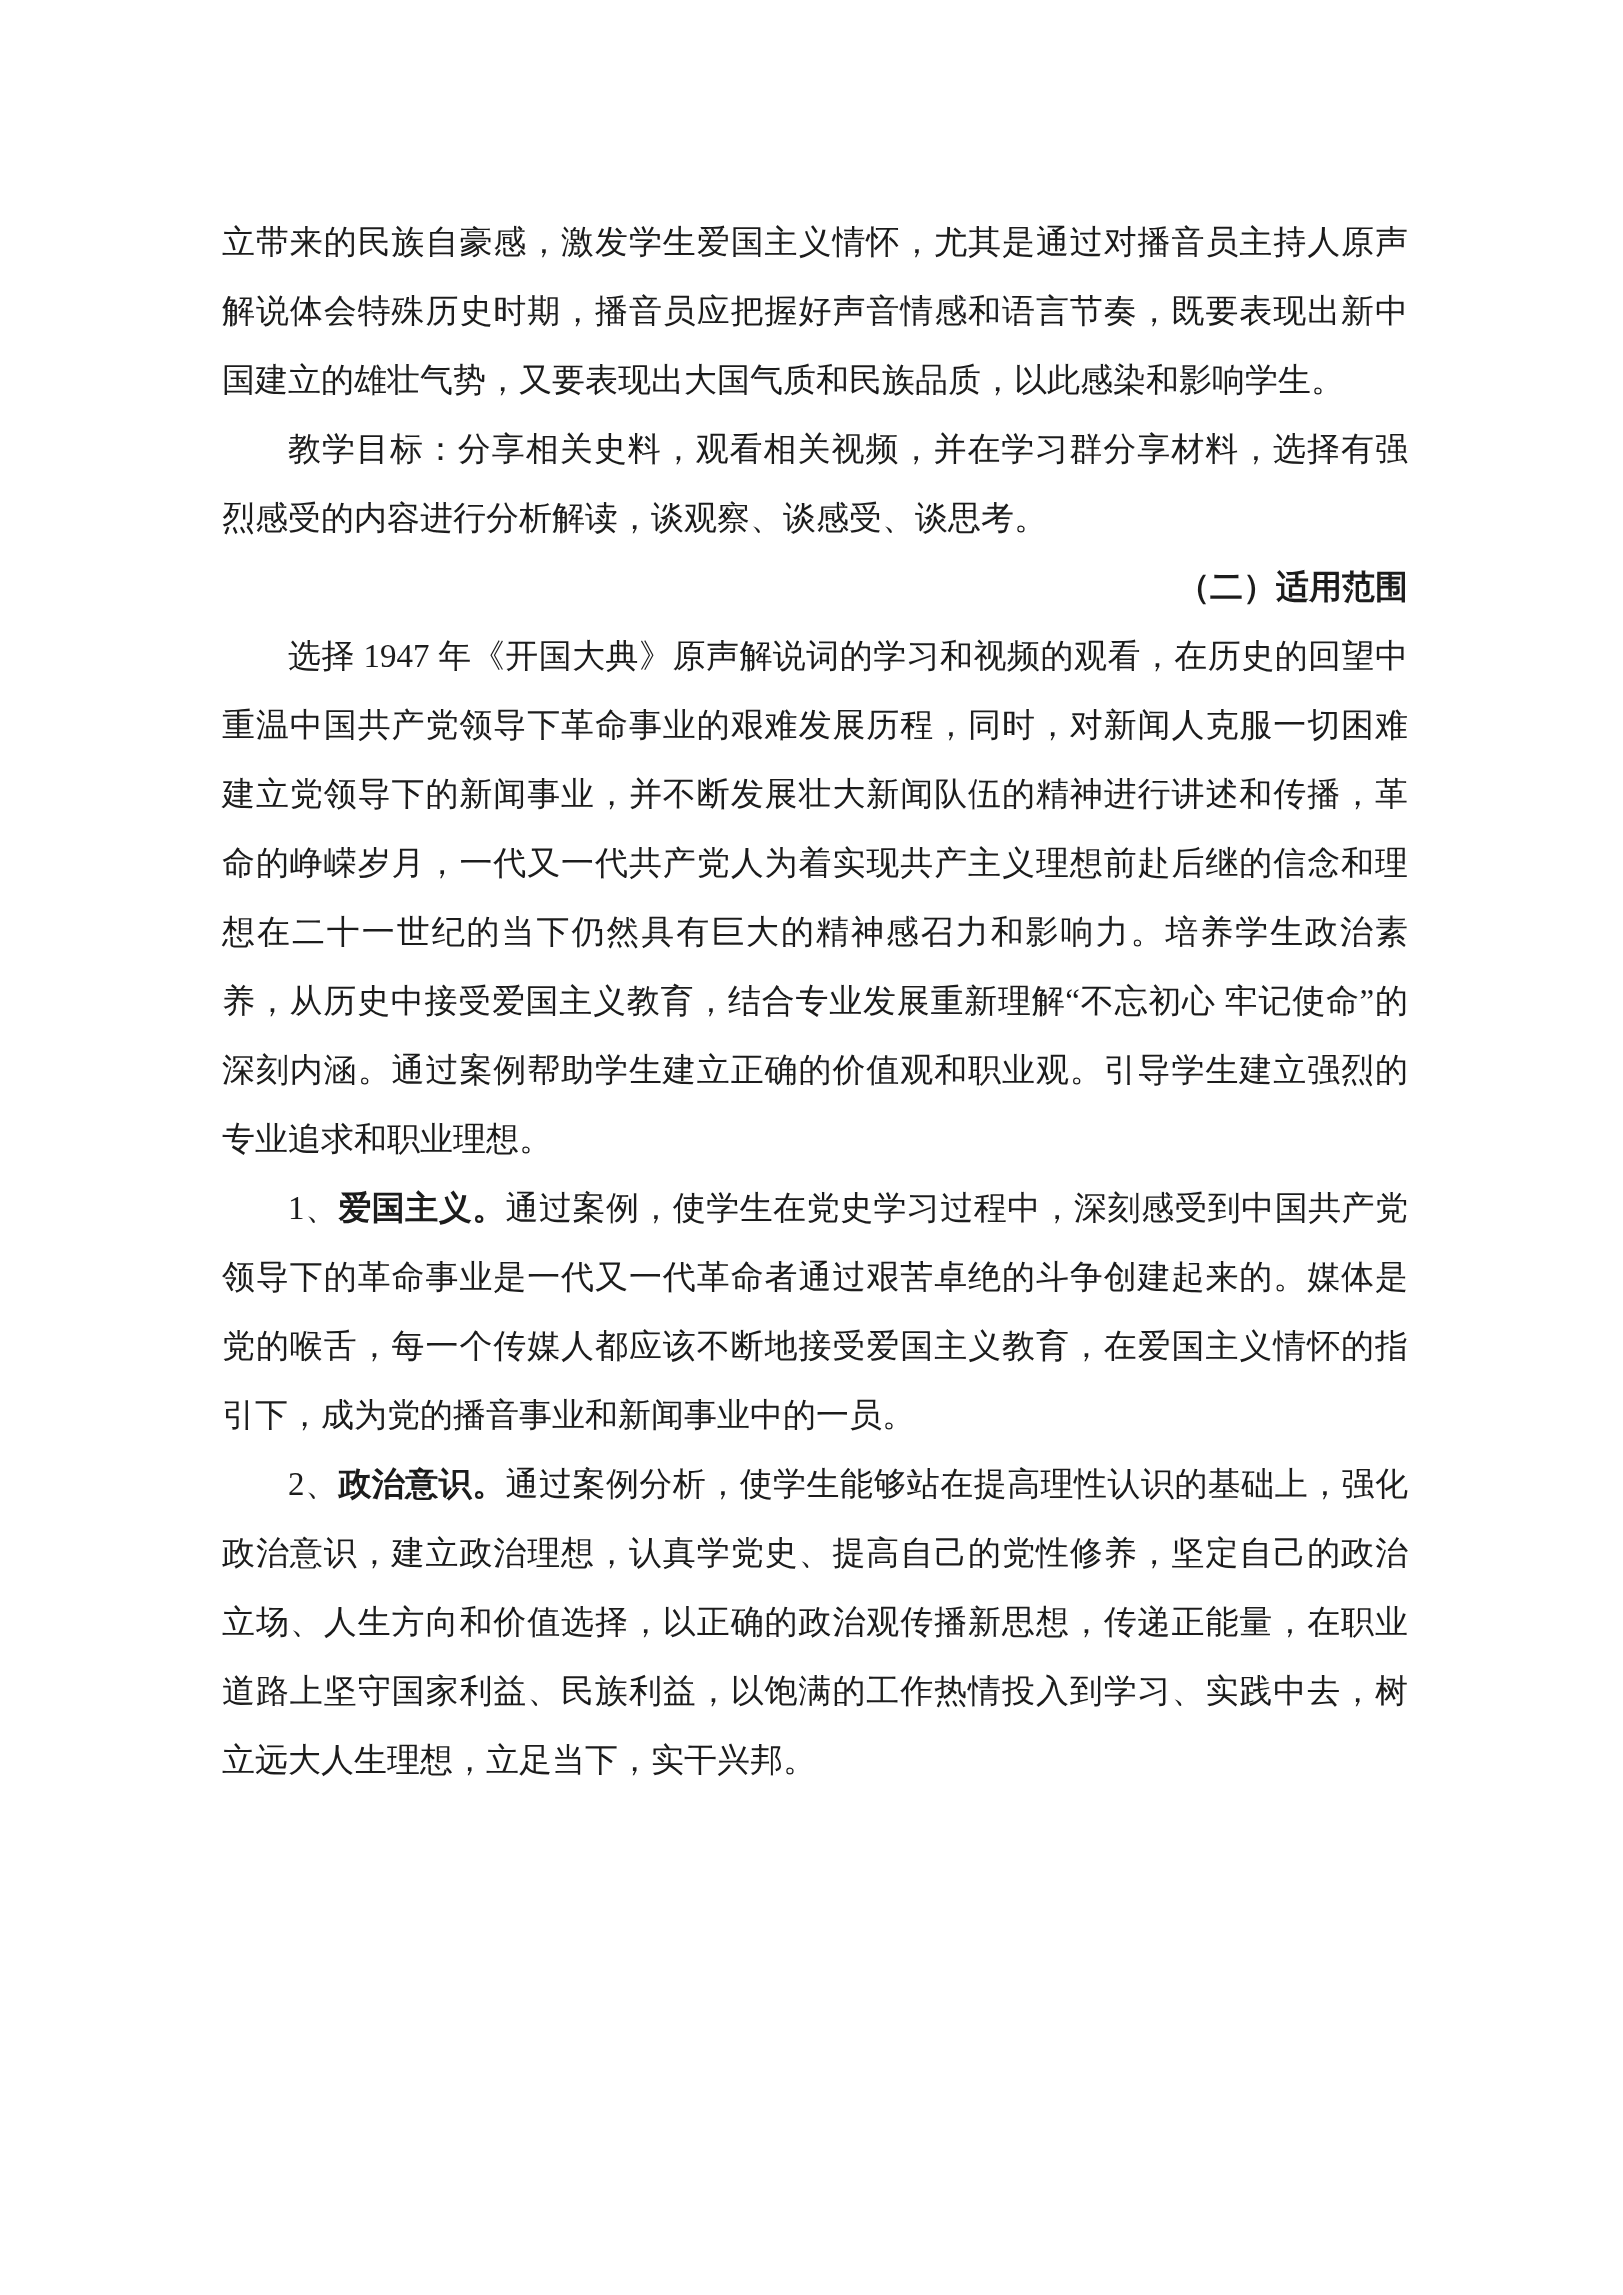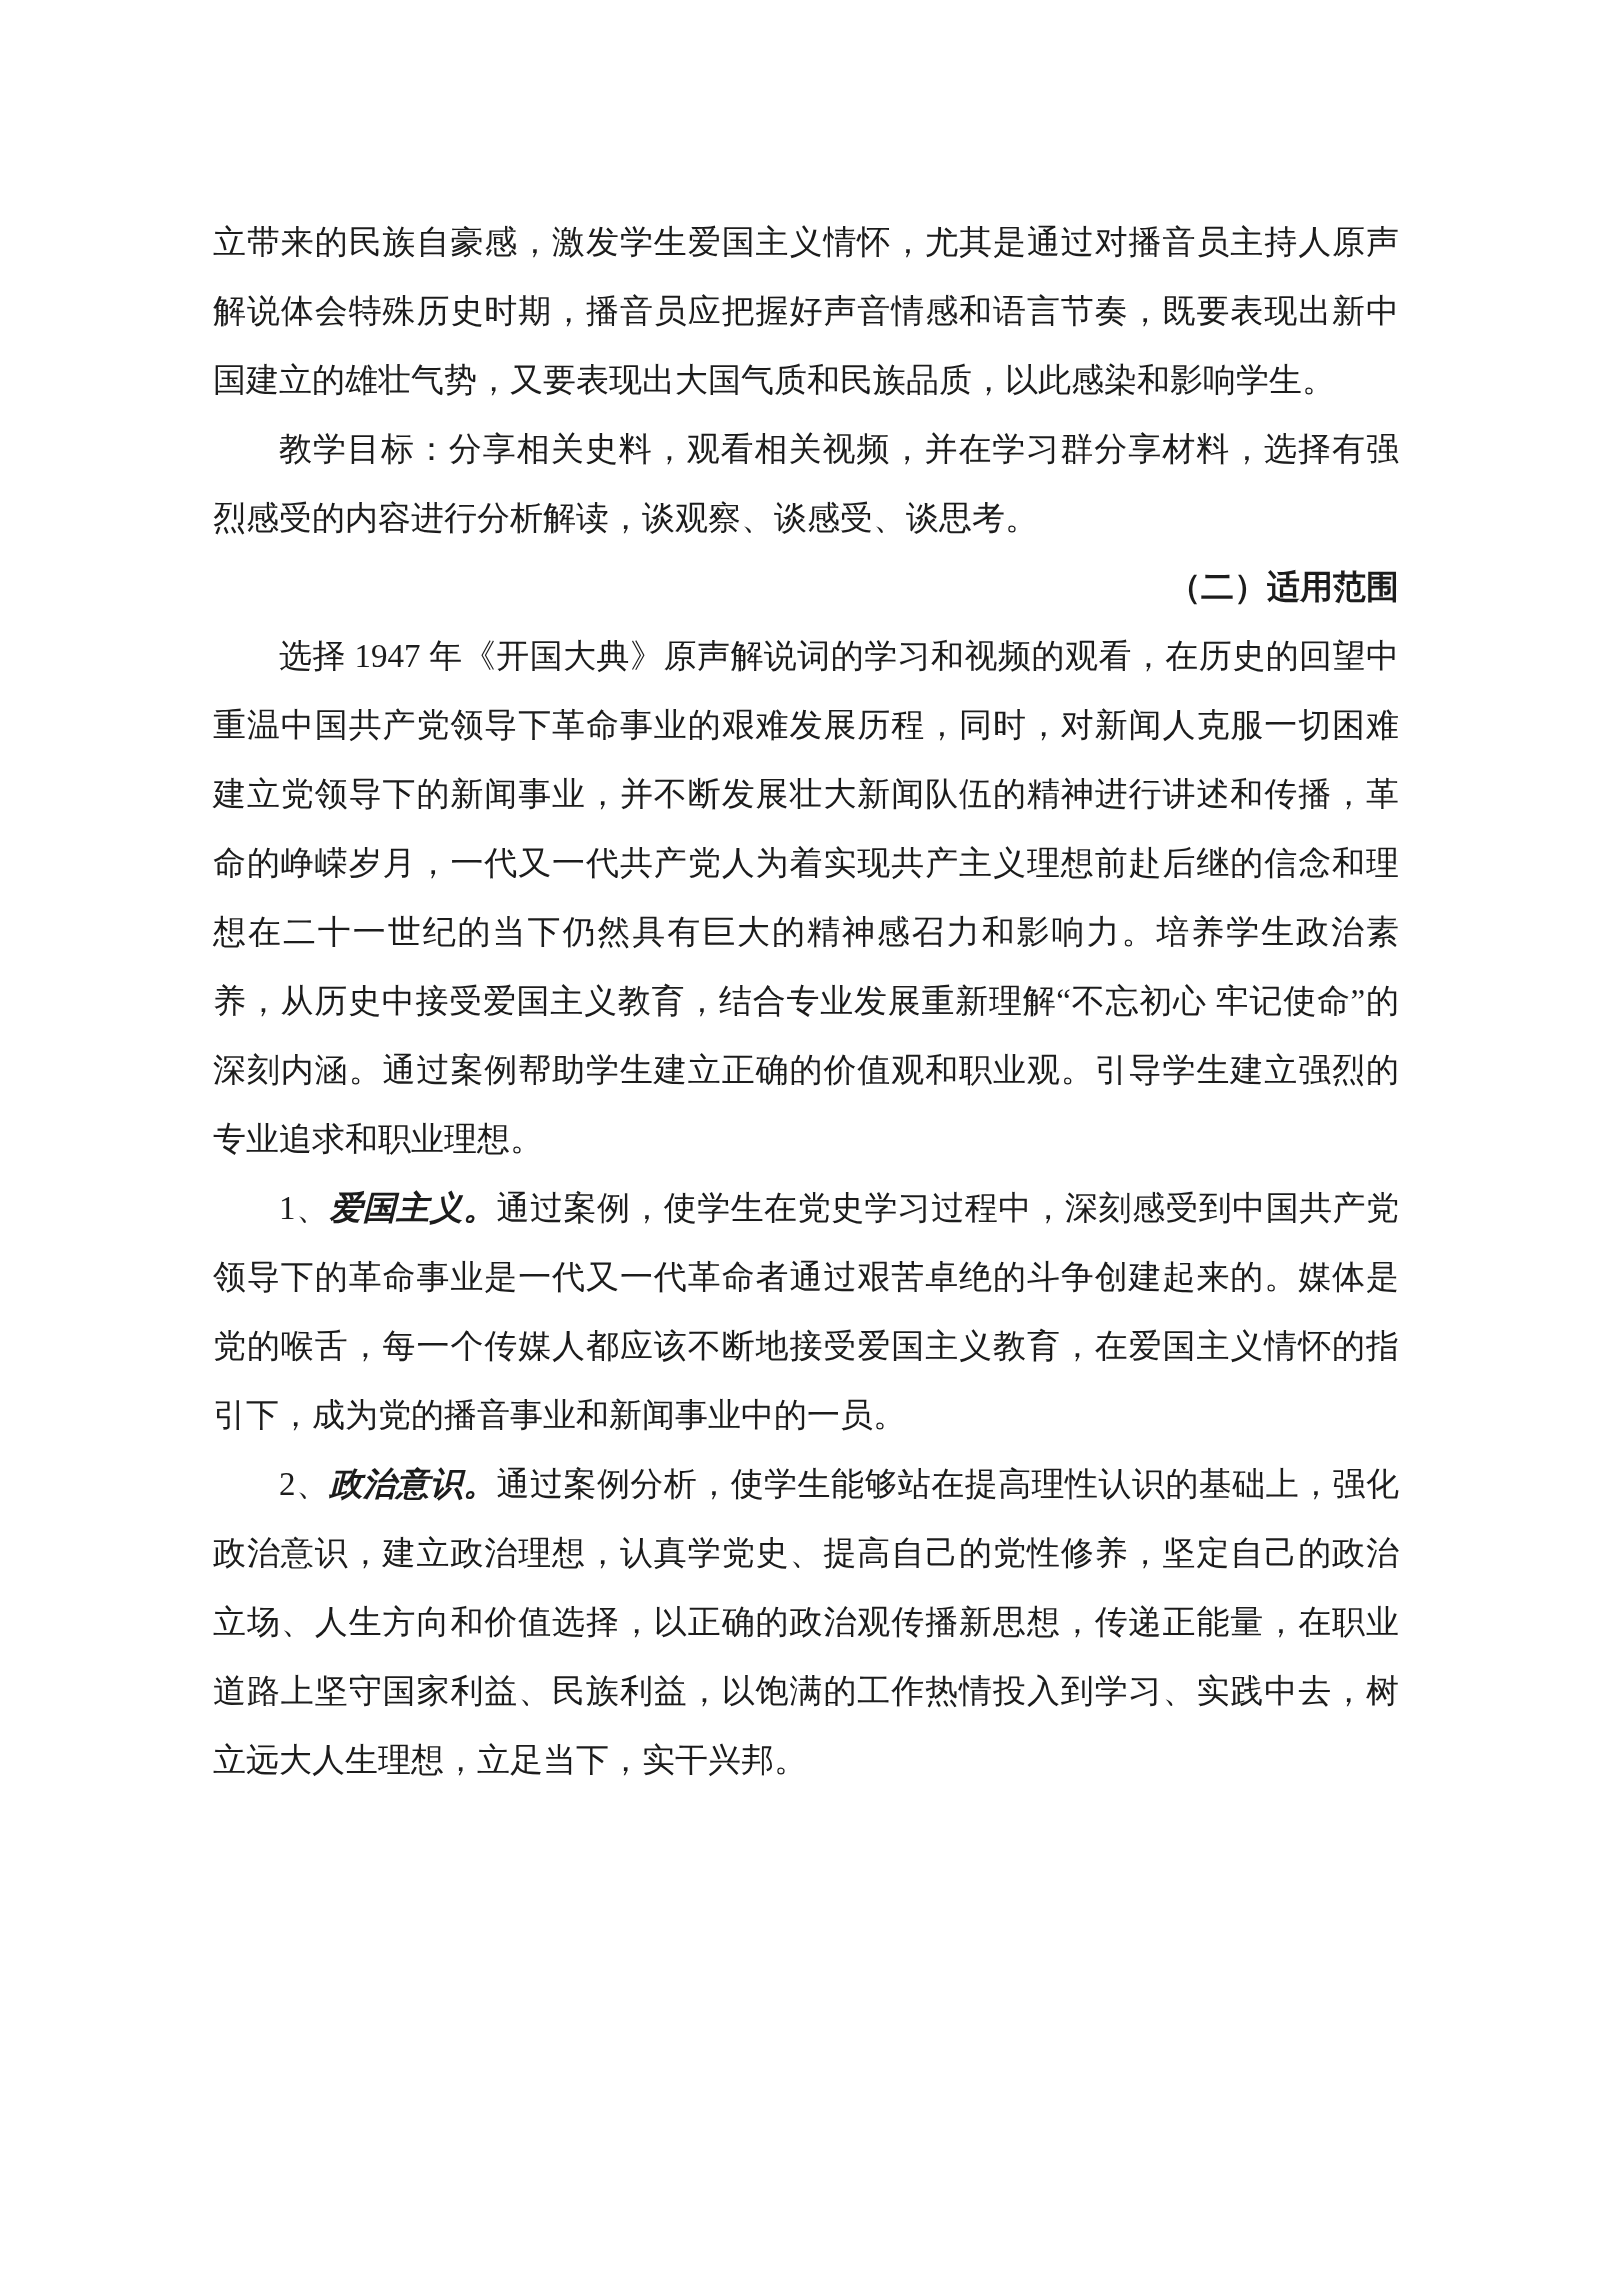--- a/index.html
+++ b/index.html
@@ -7,41 +7,41 @@
     position: relative;
     width: 1623px;
     height: 2295px;
     background: #ffffff;
     font-family: "Liberation Serif", "DejaVu Serif", serif;
     color: #1c1c1c;
     overflow: hidden;
   }
   .doc-body {
     position: absolute;
-    left: 213px;
+    left: 222px;
     top: 208px;
     width: 1186px;
     font-size: 33px;
     line-height: 69px;
     text-align: justify;
   }
   .doc-body p, .doc-body h3 {
     margin: 0;
     padding: 0;
     font-size: 33px;
     line-height: 69px;
   }
   .para { font-weight: normal; }
   .para.indent { text-indent: 2em; }
   .heading {
     font-weight: bold;
     text-align: right;
     text-indent: 0;
   }
-  .lead { font-weight: bold; font-style: italic; }
+  .lead { font-weight: bold; }
   .page-footer {
     position: absolute;
     top: 2131px;
     left: 0;
     width: 100%;
     text-align: center;
     font-family: "Liberation Sans", "DejaVu Sans", sans-serif;
     font-size: 27px;
     line-height: 32px;
     color: #1c1c1c;

